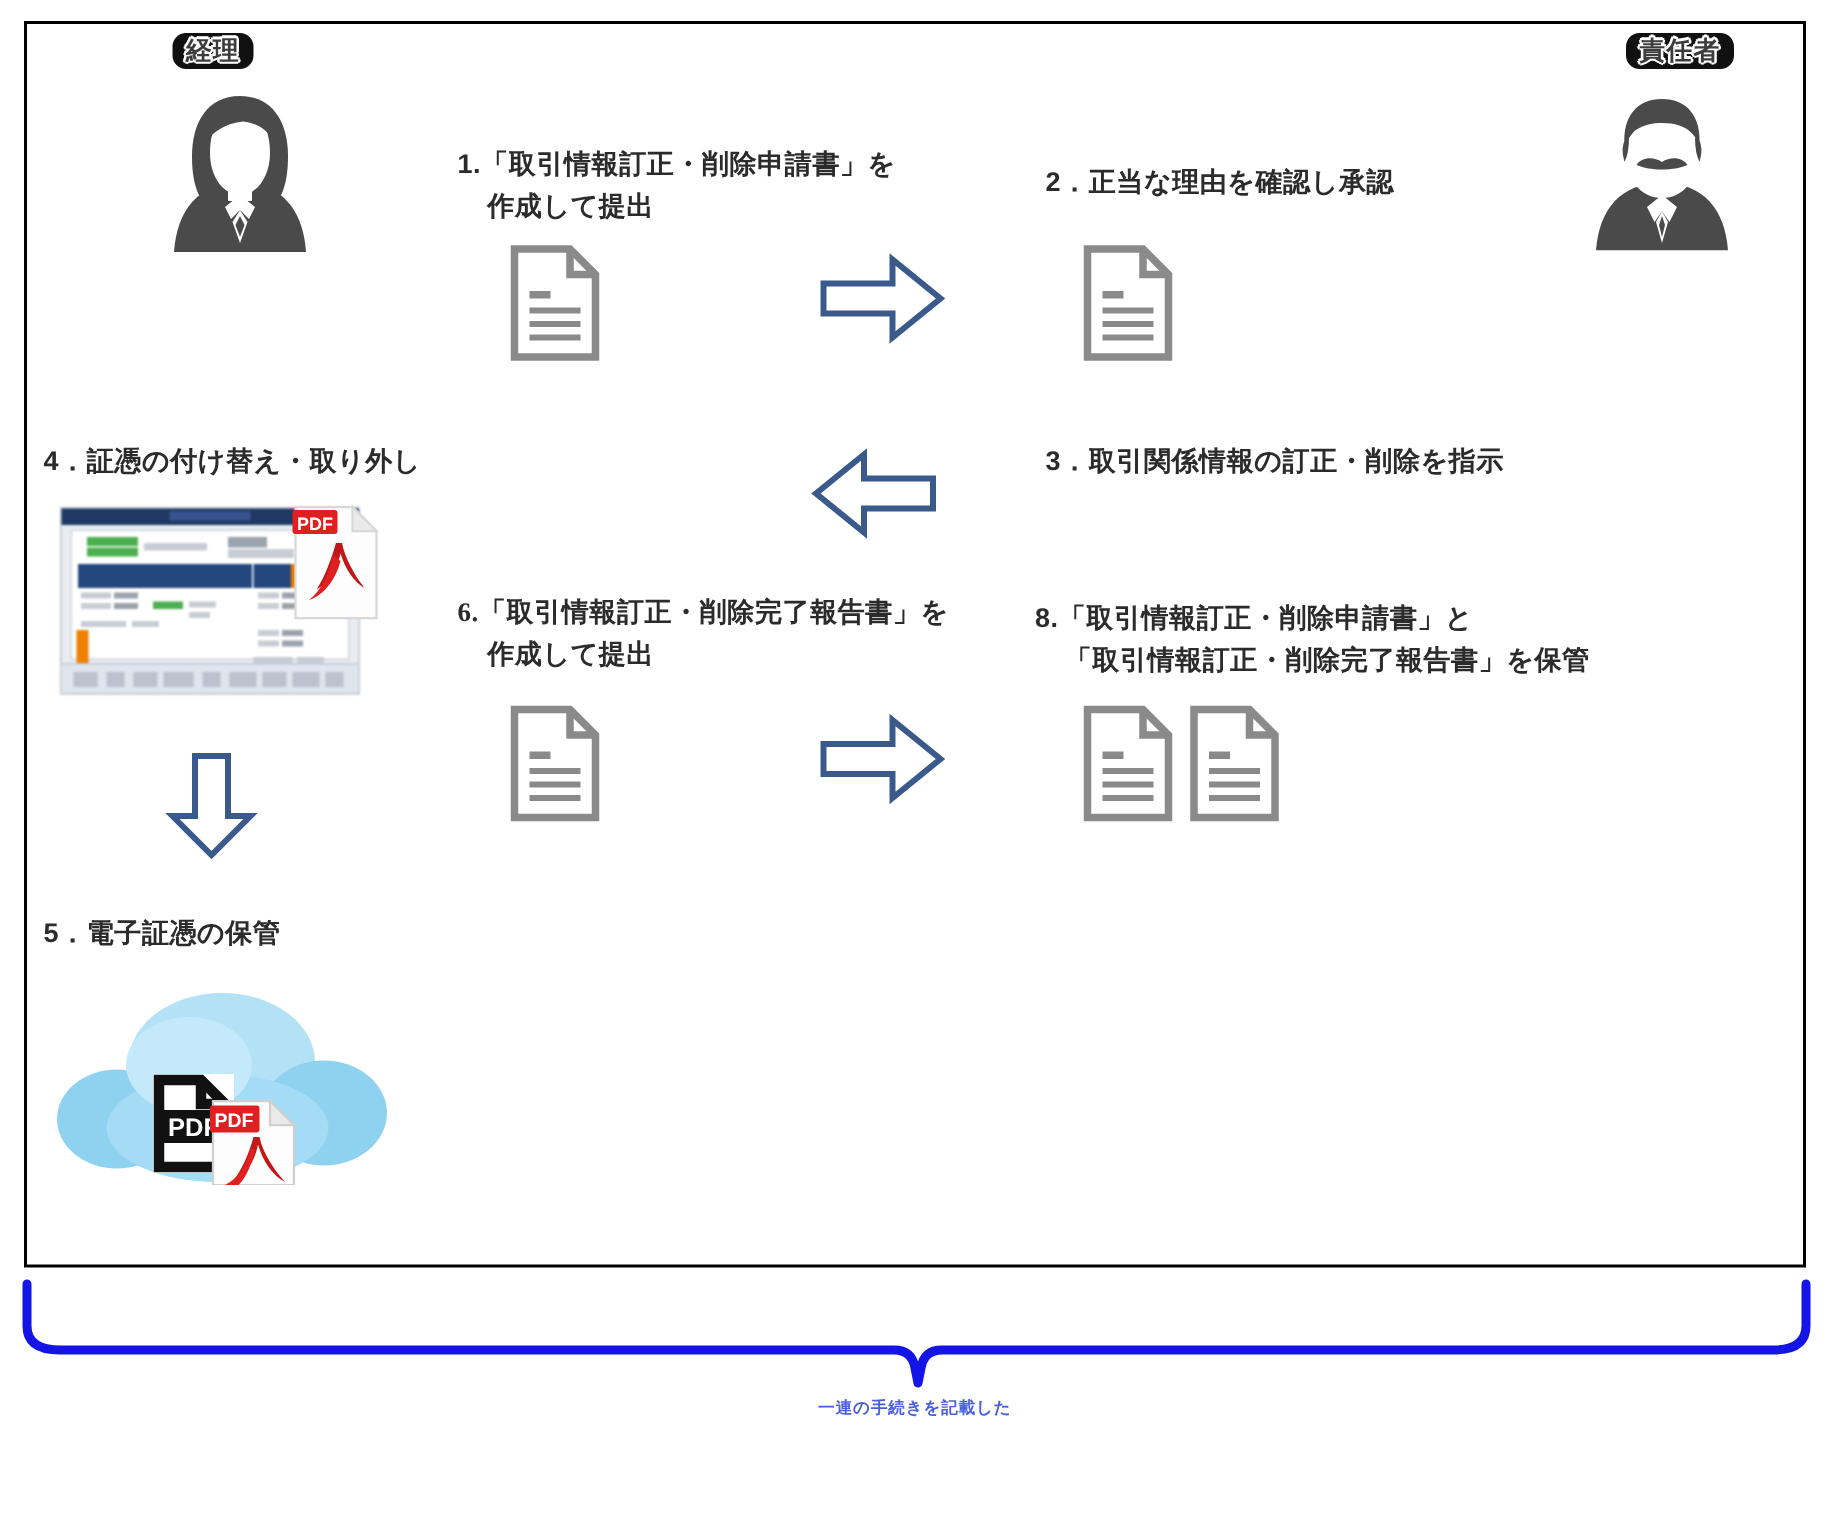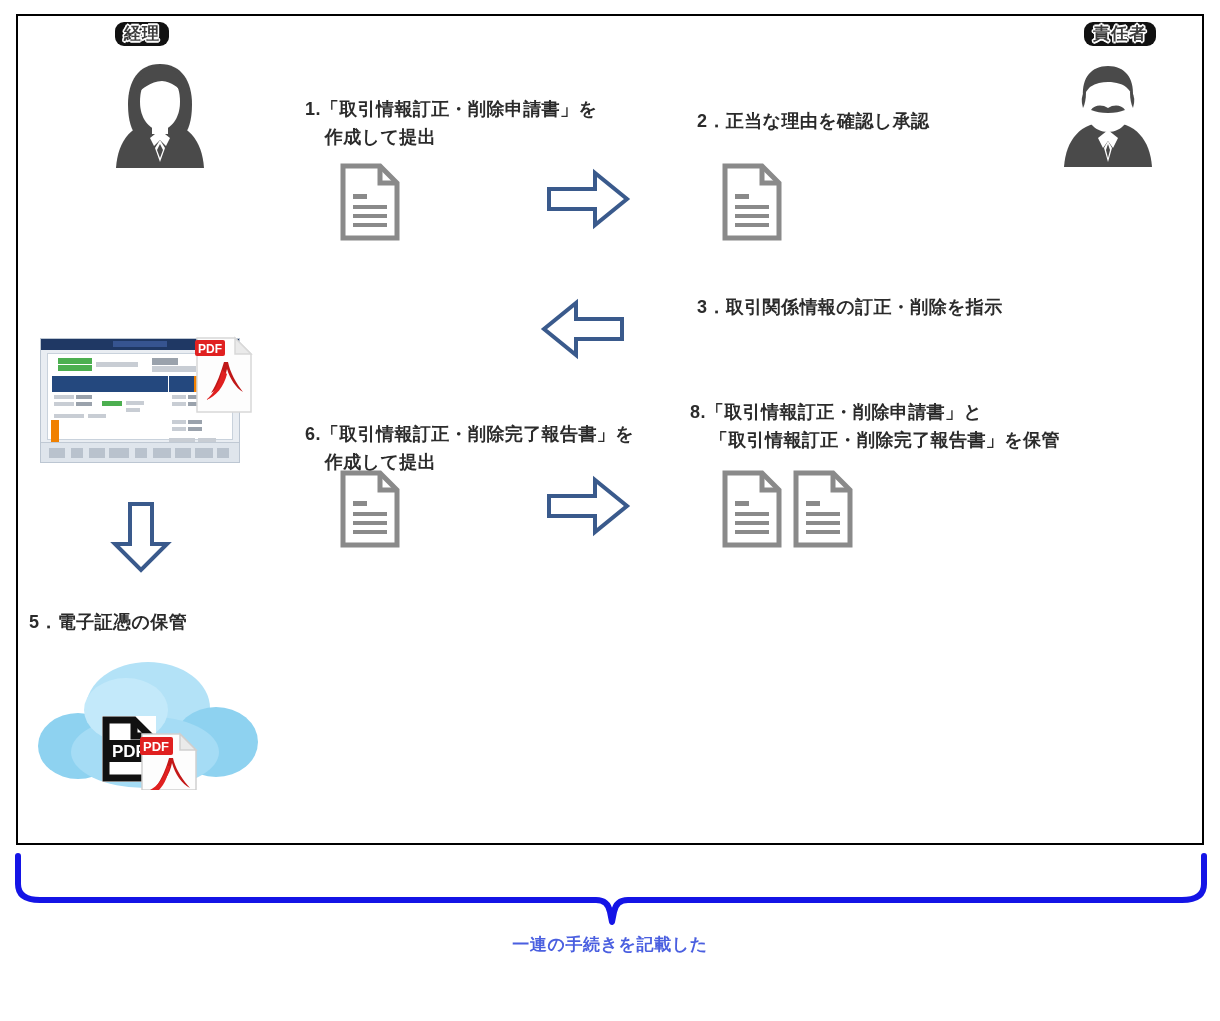--- a/index.html
+++ b/index.html
@@ -55,21 +55,21 @@
     letter-spacing: 0.4px;
     white-space: nowrap;
   }
   .step-text .ind { padding-left: 1.1em; display: block; }
 
   #step1 { left: 305px; top: 95px; }
   #step2 { left: 697px; top: 95px; margin-top: 12px; }
   #step3 { left: 697px; top: 293px; }
   #step4 { left: 29px; top: 293px; }
   #step5 { left: 29px; top: 608px; }
-  #step6 { left: 305px; top: 420px; }
+  #step6 { left: 305px; top: 394px; font-family: Liberation Serif, serif; }
   #step7 { left: 690px; top: 398px; }
 
   
   .doc-icon { position: absolute; }
   #doc1  { left: 340px; top: 163px; }
   #doc2  { left: 722px; top: 163px; }
   #doc3  { left: 340px; top: 470px; }
   #doc4  { left: 722px; top: 470px; }
   #doc5  { left: 793px; top: 470px; }
 
@@ -123,21 +123,21 @@
 
   
   #brace { position: absolute; left: 0px; top: 852px; }
 
   
   #caption {
     position: absolute;
     left: 0; top: 930px; width: 1220px;
     text-align: center;
     color: #4a5fe0;
-    font-size: 17px;
+    font-size: 11px;
     font-weight: bold;
     line-height: 1.72;
     letter-spacing: 0.6px;
   }
   #caption span { display: block; }
 </style>
 </head>
 <body>
 
 <div id="root">
@@ -193,20 +193,23 @@
   </div>
 
   <div class="step-text" id="step2">
     <span>2．正当な理由を確認し承認</span>
   </div>
 
   <div class="step-text" id="step3">
     <span>3．取引関係情報の訂正・削除を指示</span>
   </div>
 
+  <div class="step-text" id="step4">
+    <span>4．証憑の付け替え・取り外し</span>
+  </div>
 
   <div class="step-text" id="step5">
     <span>5．電子証憑の保管</span>
   </div>
 
   <div class="step-text" id="step6">
     <span>6.「取引情報訂正・削除完了報告書」を</span>
     <span class="ind">作成して提出</span>
   </div>
 

